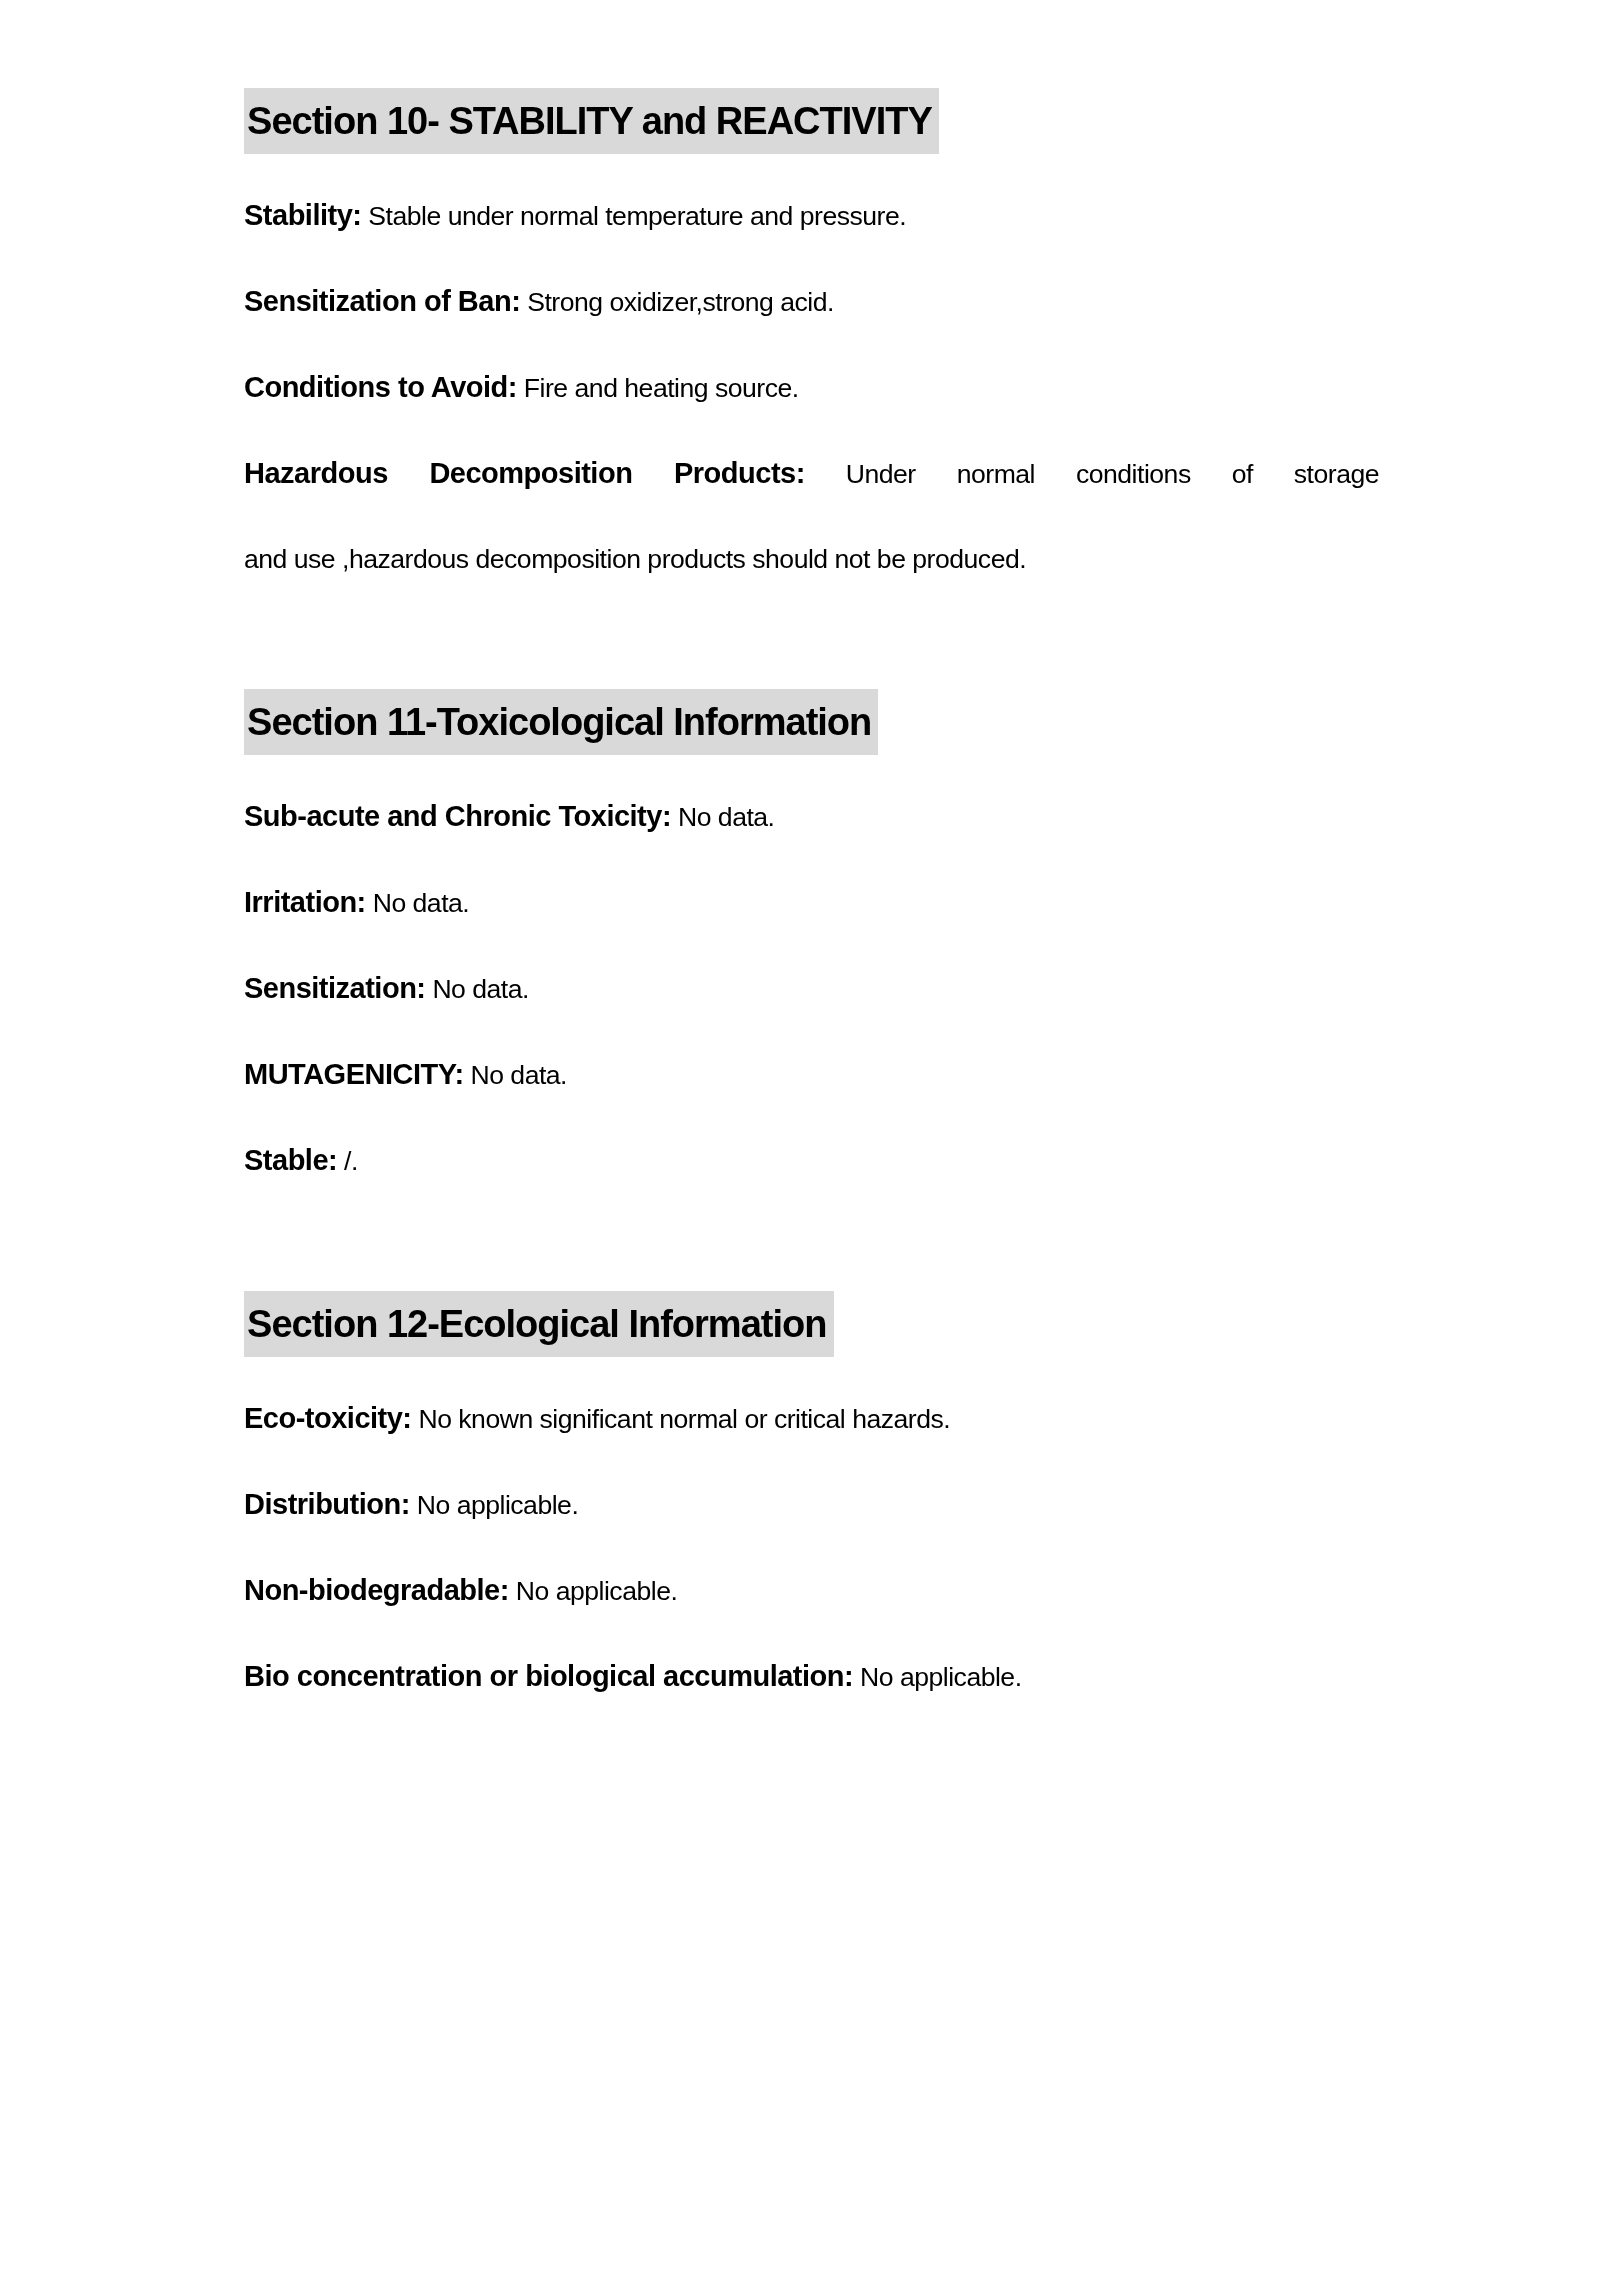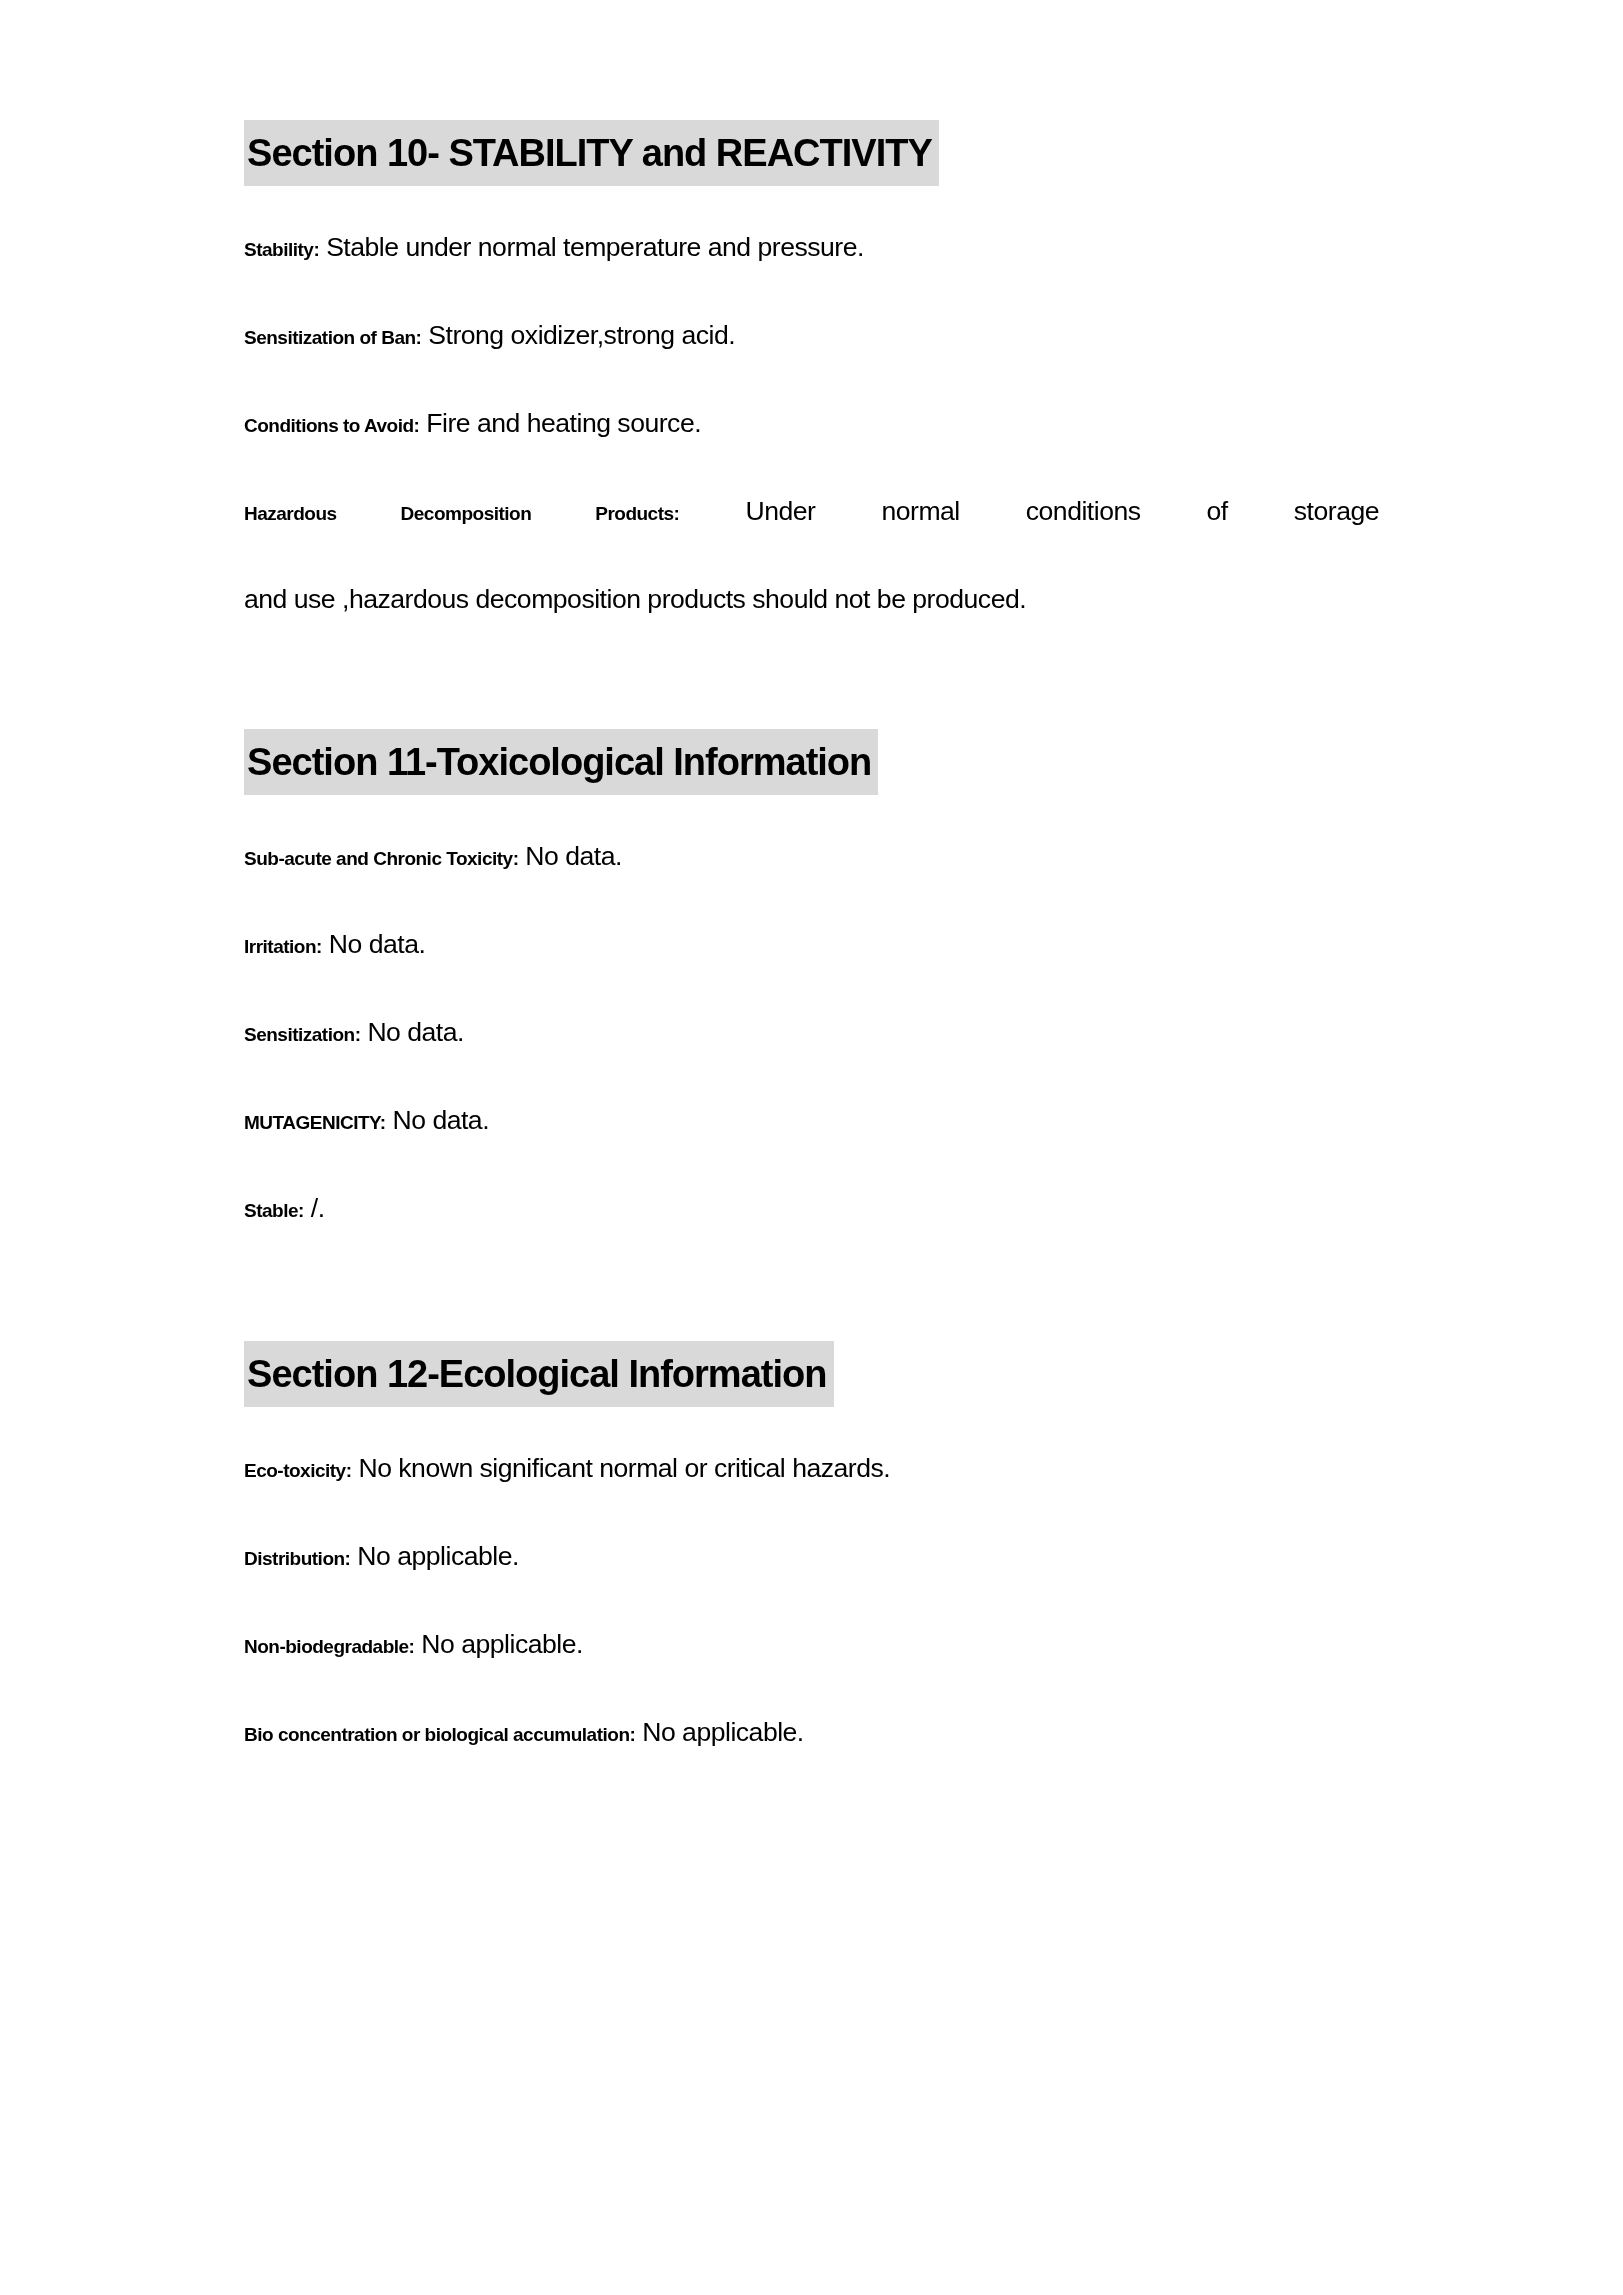--- a/index.html
+++ b/index.html
@@ -5,21 +5,21 @@
   html, body {
     margin: 0;
     padding: 0;
     background: #ffffff;
   }
   .page {
     position: relative;
     width: 1623px;
     height: 2295px;
     box-sizing: border-box;
-    padding: 120px 244px 0 244px;
+    padding: 88px 244px 0 244px;
     background: var(--page-bg, #ffffff);
     color: var(--text-color, #000000);
     font-family: "Liberation Sans", "DejaVu Sans", sans-serif;
     letter-spacing: -0.5px;
     overflow: hidden;
   }
   section { margin: 0; }
   section + section { margin-top: 110px; }
 
   .heading-row {
@@ -37,21 +37,21 @@
   }
 
   .para {
     margin: 0 0 45px 0;
     font-size: 26.6px;
     line-height: 40px;
     white-space: nowrap;
   }
   .para .label {
     font-weight: bold;
-    font-size: 19px;
+    font-size: 29px;
   }
   .para.justify-line {
     white-space: normal;
     text-align: justify;
     text-align-last: justify;
   }
   .para.continuation {
     white-space: normal;
   }
 </style>

